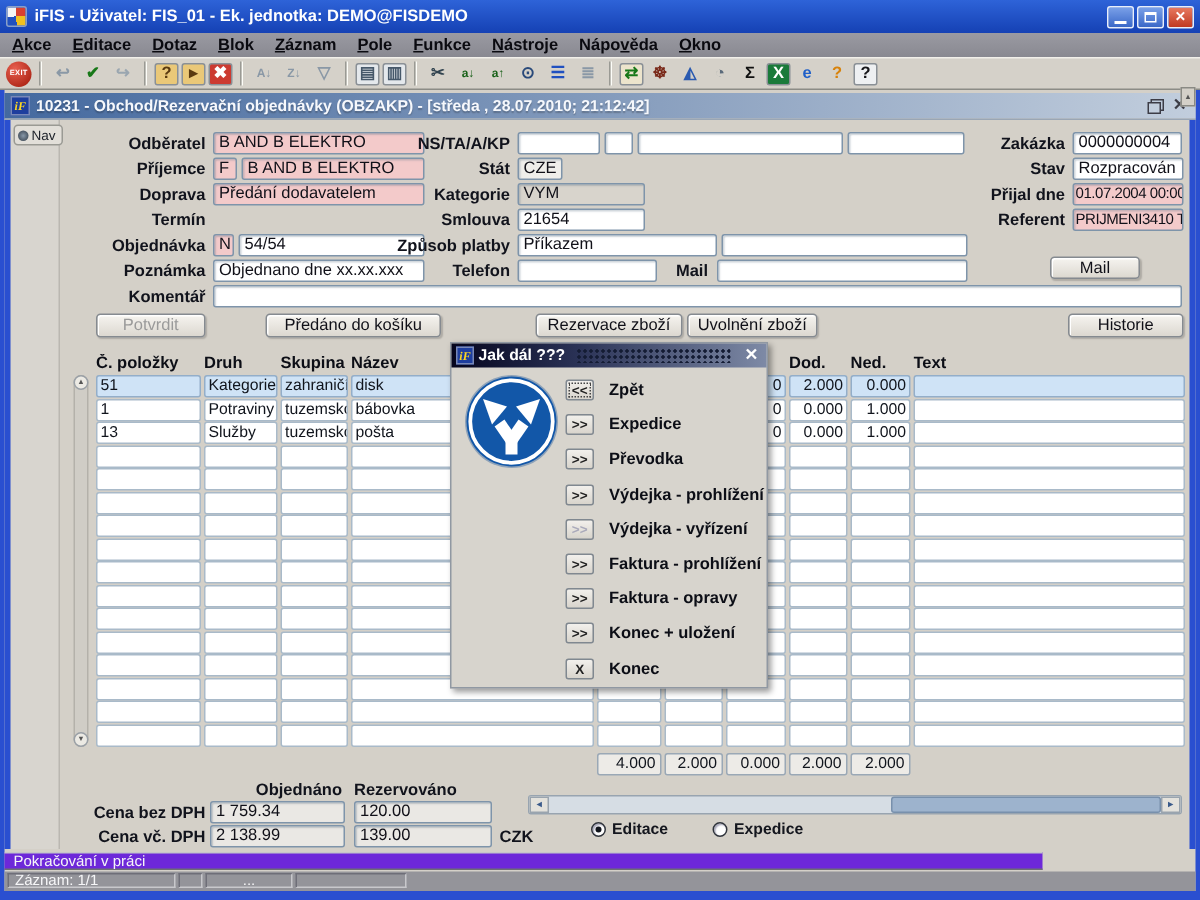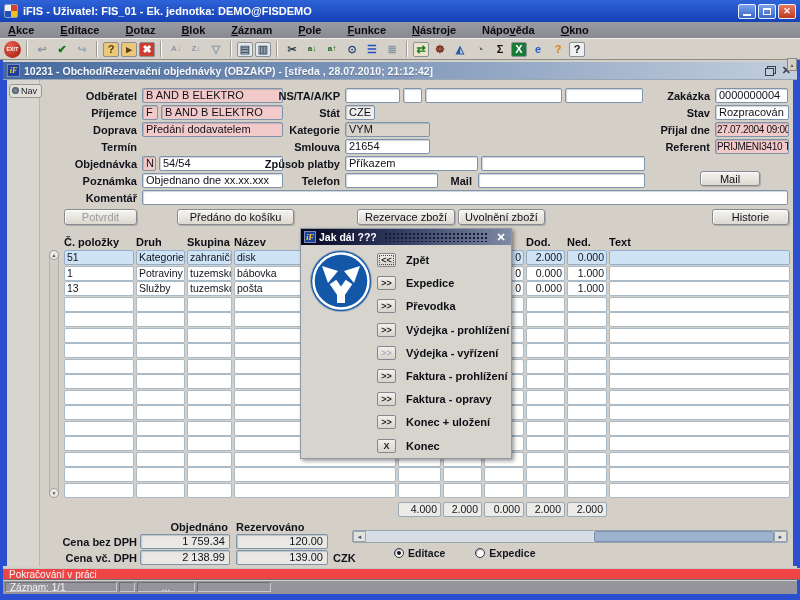--- a/index.html
+++ b/index.html
@@ -17,21 +17,21 @@
   .wbtns{display:flex;gap:2px;}
   .wbtn{width:18px;height:15px;border:1px solid #e8eefa;border-radius:2px;color:#fff;
     font:bold 9px/13px "Liberation Sans",sans-serif;text-align:center;cursor:default;}
   .wbtn.min,.wbtn.max{background:linear-gradient(#7aa0e8,#3a68c8);}
   .wbtn.close{background:linear-gradient(#e87a60,#c03a22);}
   .minbar{display:block;width:8px;height:2px;background:#fff;margin:9px auto 0;}
   .maxbox{display:block;width:8px;height:7px;border:1px solid #fff;border-top-width:2px;margin:3px auto 0;}
   
   .menubar{position:absolute;left:0;top:22px;width:800px;height:16px;z-index:5;
     background:linear-gradient(#9a9aa2,#898991);display:flex;align-items:center;
-    padding-left:8px;gap:26px;}
+    padding-left:8px;gap:14px;}
   .mi{font-size:11px;font-weight:bold;color:#0a0a10;white-space:nowrap;}
   .mi u{text-underline-offset:1px;}
   
   .toolbar{position:absolute;left:0;top:38px;width:800px;height:22px;z-index:5;
     background:#d5d1c9;border-top:1px solid #f2f0ea;border-bottom:1px solid #8c8c86;
     display:flex;align-items:center;padding-left:4px;gap:2px;}
   .tbtn{width:18px;height:18px;display:flex;align-items:center;justify-content:center;
     font-weight:bold;font-size:11px;cursor:default;}
   .tbtn .tg{font-size:11px;line-height:1;}
   .tbtn.small .tg{font-size:8px;}
@@ -62,21 +62,21 @@
   .navdot{width:7px;height:7px;border-radius:50%;background:radial-gradient(#8898a8,#303a46);}
   
   .lbl{position:absolute;font-size:11px;font-weight:bold;color:#11131c;text-align:right;
     height:14px;line-height:15px;white-space:nowrap;z-index:3;}
   .fld{position:absolute;height:15px;background:#fff;border:1px solid #7e94aa;border-radius:2px;
     font-size:11px;line-height:13px;padding:0 3px;color:#101018;overflow:hidden;white-space:nowrap;
     box-shadow:inset 1px 1px 1px rgba(90,110,130,.3);z-index:3;}
   .fld.pink{background:#f3caca;}
   .fld.grayf{background:#d8d4cc;}
   .fld.soft{background:#efeeea;}
-  .fld.ro{background:#eae8e4;text-align:right;padding-right:4px;}
+  .fld.ro{background:#eae8e4;text-align:left;padding-right:4px;}
   .fld.sm{font-size:10px;letter-spacing:-.3px;padding:0 1px;line-height:14px;}
   .btn{position:absolute;height:16px;background:linear-gradient(#f6f4f0,#dcd8d0);
     border:1px solid #858a90;border-radius:3px;box-shadow:inset 1px 1px 0 #fff,1px 1px 1px rgba(0,0,0,.18);
     font-size:11px;line-height:14px;text-align:center;color:#101018;z-index:3;cursor:default;}
   .btn.dis{color:#9a9a9a;}
   
   .vscroll{position:absolute;left:49px;top:250px;width:10px;height:248px;background:#d0cdc6;
     border:1px solid #b4b1aa;border-radius:5px;z-index:2;}
   .sarr{position:absolute;left:-1px;width:10px;height:10px;border-radius:50%;background:#eceae4;
     border:1px solid #9aa0a6;font-size:5px;color:#555;text-align:center;line-height:9px;}
@@ -117,21 +117,21 @@
   .dclose{color:#fff;font:bold 11px/14px "Liberation Sans",sans-serif;width:14px;text-align:center;}
   .sign{position:absolute;left:8px;top:20px;}
   #dlgbtns{position:absolute;left:76px;top:24px;}
   .dbrow{display:flex;align-items:center;height:14px;margin-bottom:9.2px;}
   .dbtn{width:19px;height:14px;background:linear-gradient(#f2f0ec,#d8d4cc);border:1px solid #808890;
     border-radius:2px;font:bold 9px/12px "Liberation Sans",sans-serif;text-align:center;color:#222;flex:none;}
   .dbtn.dis{color:#aab;}
   .dbtn.focus{outline:1px dotted #444;outline-offset:-3px;}
   .dlab{font-size:11px;font-weight:bold;color:#0c0e16;margin-left:10px;white-space:nowrap;}
   
-  .status1{position:absolute;left:3px;top:568px;width:798px;height:12px;background:#ef4444;
+  .status1{position:absolute;left:3px;top:568px;width:692px;height:12px;background:#6d28d9;
     border-top:1px solid #c6c6ca;border-bottom:1px solid #6e6e74;color:#f6f6f8;
     font-size:10px;line-height:11px;padding-left:6px;z-index:5;}
   .status2{position:absolute;left:3px;top:581px;width:794px;height:13px;background:#94949a;
     display:flex;gap:2px;padding:1px 2px;z-index:5;}
   .seg{height:10px;border:1px solid;border-color:#6e6e78 #c8c8cc #c8c8cc #6e6e78;
     color:#f6f6f8;font-size:10px;line-height:9px;padding-left:4px;white-space:nowrap;overflow:hidden;}
 </style>
 </head>
 <body>
 
@@ -310,21 +310,21 @@
   <div class="fld" style="left:345px;top:173px;width:93px;"></div>
   <div class="lbl" style="left:432px;top:174px;width:40px;">Mail</div>
   <div class="fld" style="left:478px;top:173px;width:167px;"></div>
   <div class="btn" style="left:700px;top:171px;width:60px;height:15px;">Mail</div>
 
   <div class="lbl" style="left:640px;top:89px;width:70px;">Zakázka</div>
   <div class="fld" style="left:715px;top:88px;width:73px;">0000000004</div>
   <div class="lbl" style="left:640px;top:106px;width:70px;">Stav</div>
   <div class="fld" style="left:715px;top:105px;width:74px;">Rozpracován</div>
   <div class="lbl" style="left:640px;top:123px;width:70px;">Přijal dne</div>
-  <div class="fld pink sm" style="left:715px;top:122px;width:74px;">27.07.2004 09:00</div>
+  <div class="fld pink sm" style="left:715px;top:122px;width:74px;">01.07.2004 00:00</div>
   <div class="lbl" style="left:640px;top:140px;width:70px;">Referent</div>
   <div class="fld pink sm" style="left:715px;top:139px;width:74px;">PRIJMENI3410 Tor</div>
 
   <div class="btn dis" style="left:64px;top:209px;width:73px;">Potvrdit</div>
   <div class="btn" style="left:177px;top:209px;width:117px;">Předáno do košíku</div>
   <div class="btn" style="left:357px;top:209px;width:98px;">Rezervace zboží</div>
   <div class="btn" style="left:458px;top:209px;width:87px;">Uvolnění zboží</div>
   <div class="btn" style="left:712px;top:209px;width:77px;">Historie</div>
 
   <div class="vscroll">

